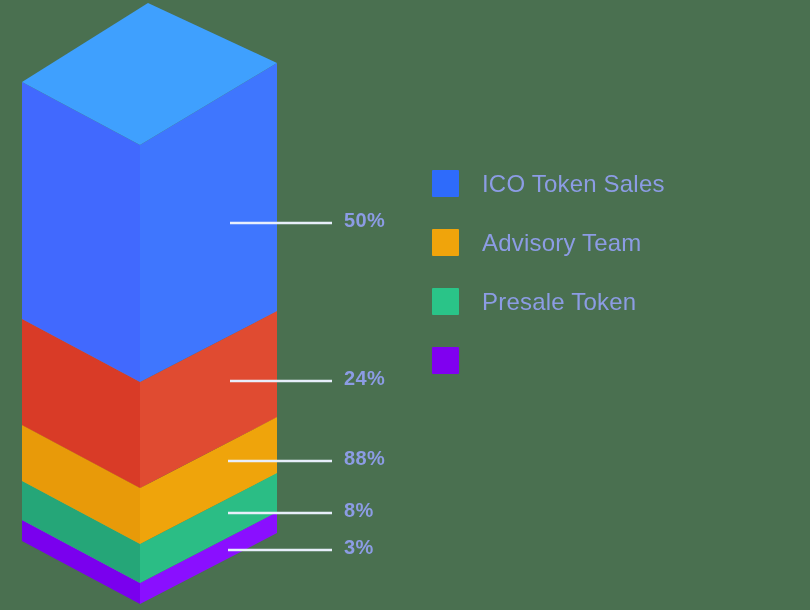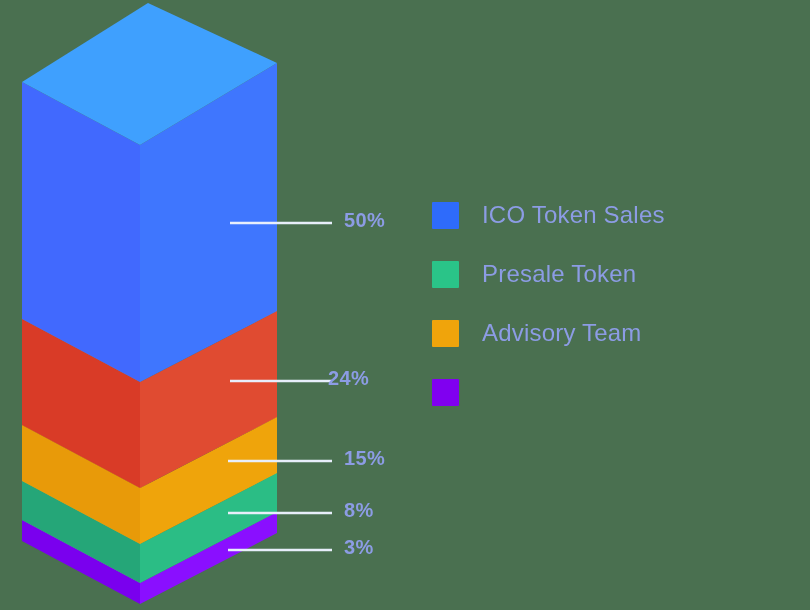--- a/index.html
+++ b/index.html
@@ -32,21 +32,21 @@
     white-space: nowrap;
   }
   #legend {
     position: absolute;
     left: 432px;
     top: 170px;
     width: 370px;
   }
   .legend-row {
     display: flex;
-    align-items: flex-end;
+    align-items: flex-start;
     height: 59px;
   }
   .legend-swatch {
     width: 27px;
     height: 27px;
     flex: 0 0 27px;
     border-radius: 1px;
   }
   .legend-label {
     margin-left: 23px;
@@ -102,41 +102,41 @@
     <g stroke="#e8eefb" stroke-width="2.4">
       <line x1="230" y1="223" x2="332" y2="223"></line>
       <line x1="230" y1="381" x2="332" y2="381"></line>
       <line x1="228" y1="461" x2="332" y2="461"></line>
       <line x1="228" y1="513" x2="332" y2="513"></line>
       <line x1="228" y1="550" x2="332" y2="550"></line>
     </g>
   </svg>
 
   <div class="pct-label" style="left:344px; top:209px;">50%</div>
-  <div class="pct-label" style="left:328px; top:367px;">24%</div>
-  <div class="pct-label" style="left:344px; top:447px;">15%</div>
+  <div class="pct-label" style="left:344px; top:367px;">24%</div>
+  <div class="pct-label" style="left:344px; top:447px;">88%</div>
   <div class="pct-label" style="left:344px; top:499px;">8%</div>
   <div class="pct-label" style="left:344px; top:536px;">3%</div>
 
   <div id="legend">
 
     <div class="legend-row">
       <span class="legend-swatch" style="background:#2e6bfb"></span>
       <span class="legend-label">ICO Token Sales</span>
     </div>
 
 
     <div class="legend-row">
-      <span class="legend-swatch" style="background:#2ac488"></span>
-      <span class="legend-label">Presale Token</span>
+      <span class="legend-swatch" style="background:#f0a40b"></span>
+      <span class="legend-label">Advisory Team</span>
     </div>
 
     <div class="legend-row">
-      <span class="legend-swatch" style="background:#f0a40b"></span>
-      <span class="legend-label">Advisory Team</span>
+      <span class="legend-swatch" style="background:#2ac488"></span>
+      <span class="legend-label">Presale Token</span>
     </div>
 
     <div class="legend-row">
       <span class="legend-swatch" style="background:#8000f0"></span>
     </div>
 
   </div>
 </div>
 
 </body></html>

